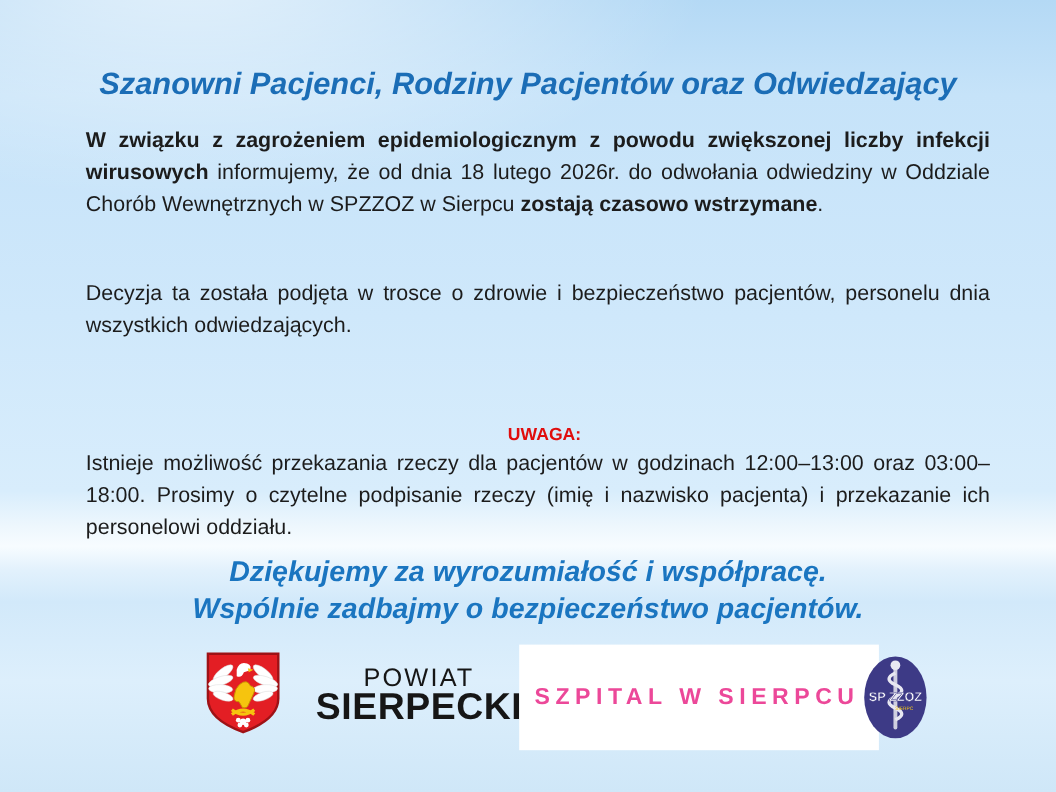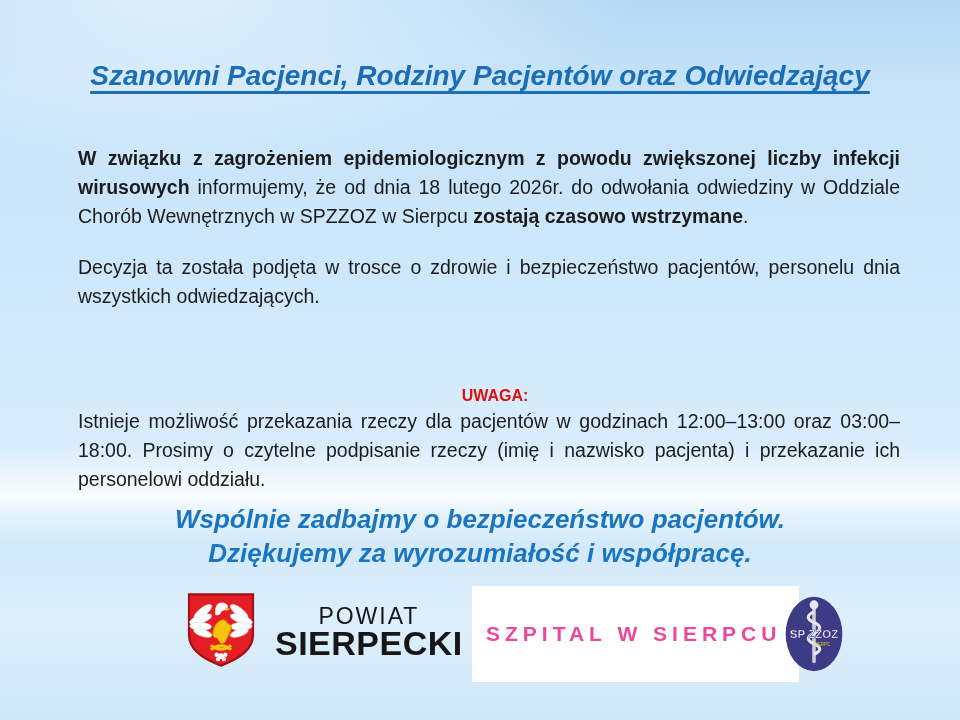--- a/index.html
+++ b/index.html
@@ -33,36 +33,35 @@
     left: 0;
     right: 0;
     margin: 0;
     text-align: center;
     font-size: 28px;
     font-weight: bold;
     font-style: italic;
     color: #1b6db6;
   }
   .title span {
-    text-decoration: underline;
     text-decoration-thickness: 3px;
     text-underline-offset: 6px;
     margin-top: 32px;
   }
   .para {
     position: absolute;
     left: 78px;
     width: 822px;
     margin: 0;
     font-size: 19.5px;
     line-height: 29px;
     color: #1c1c1c;
     text-align: justify;
   }
-  .p-intro   { top: 144px; }
+  .p-intro   { top: 114px; }
   .p-decision{ top: 253px; }
   .p-decision p { margin: 0; text-align: justify; }
   .uwaga {
     position: absolute;
     top: 381px;
     left: 78px;
     width: 822px;
     margin: 6px;
     text-align: center;
     font-size: 16px;
@@ -87,21 +86,21 @@
   
   .county-logo {
     position: absolute;
     left: 183px;
     top: 590px;
     display: flex;
     align-items: center;
   }
   .coat-of-arms { width: 76px; height: 80px; }
   .county-text {
-    margin-left: 16px;
+    margin-left: 28px;
     text-align: center;
     color: #161616;
   }
   .county-line1 {
     font-size: 23px;
     font-weight: 400;
     letter-spacing: 2px;
     line-height: 26px;
   }
   .county-line2 {
@@ -142,22 +141,22 @@
 
   <div class="para p-decision">
     <p>Decyzja ta została podjęta w trosce o zdrowie i bezpieczeństwo pacjentów, personelu dnia wszystkich odwiedzających.</p>
   </div>
 
   <p class="uwaga">UWAGA:</p>
 
   <p class="para p-notice">Istnieje możliwość przekazania rzeczy dla pacjentów w godzinach 12:00–13:00 oraz 03:00–18:00. Prosimy o czytelne podpisanie rzeczy (imię i nazwisko pacjenta) i przekazanie ich personelowi oddziału.</p>
 
   <div class="closing">
+    <div>Dziękujemy za wyrozumiałość i współpracę.</div>
     <div>Wspólnie zadbajmy o bezpieczeństwo pacjentów.</div>
-    <div>Dziękujemy za wyrozumiałość i współpracę.</div>
   </div>
 
   <div class="county-logo">
     <svg class="coat-of-arms" viewBox="0 0 100 110" aria-hidden="true">
       <path d="M6,6 H94 V62 Q94,88 50,104 Q6,88 6,62 Z" fill="#e31e24" stroke="#9e1216" stroke-width="3"></path>
       <g fill="#ffffff" stroke="#d9d9d9" stroke-width="0.6">
         <ellipse cx="25" cy="30" rx="15" ry="5.5" transform="rotate(-38 25 30)"></ellipse>
         <ellipse cx="22" cy="40" rx="16" ry="5.5" transform="rotate(-18 22 40)"></ellipse>
         <ellipse cx="22" cy="50" rx="15" ry="5.5" transform="rotate(2 22 50)"></ellipse>
         <ellipse cx="25" cy="59" rx="13" ry="5" transform="rotate(18 25 59)"></ellipse>

